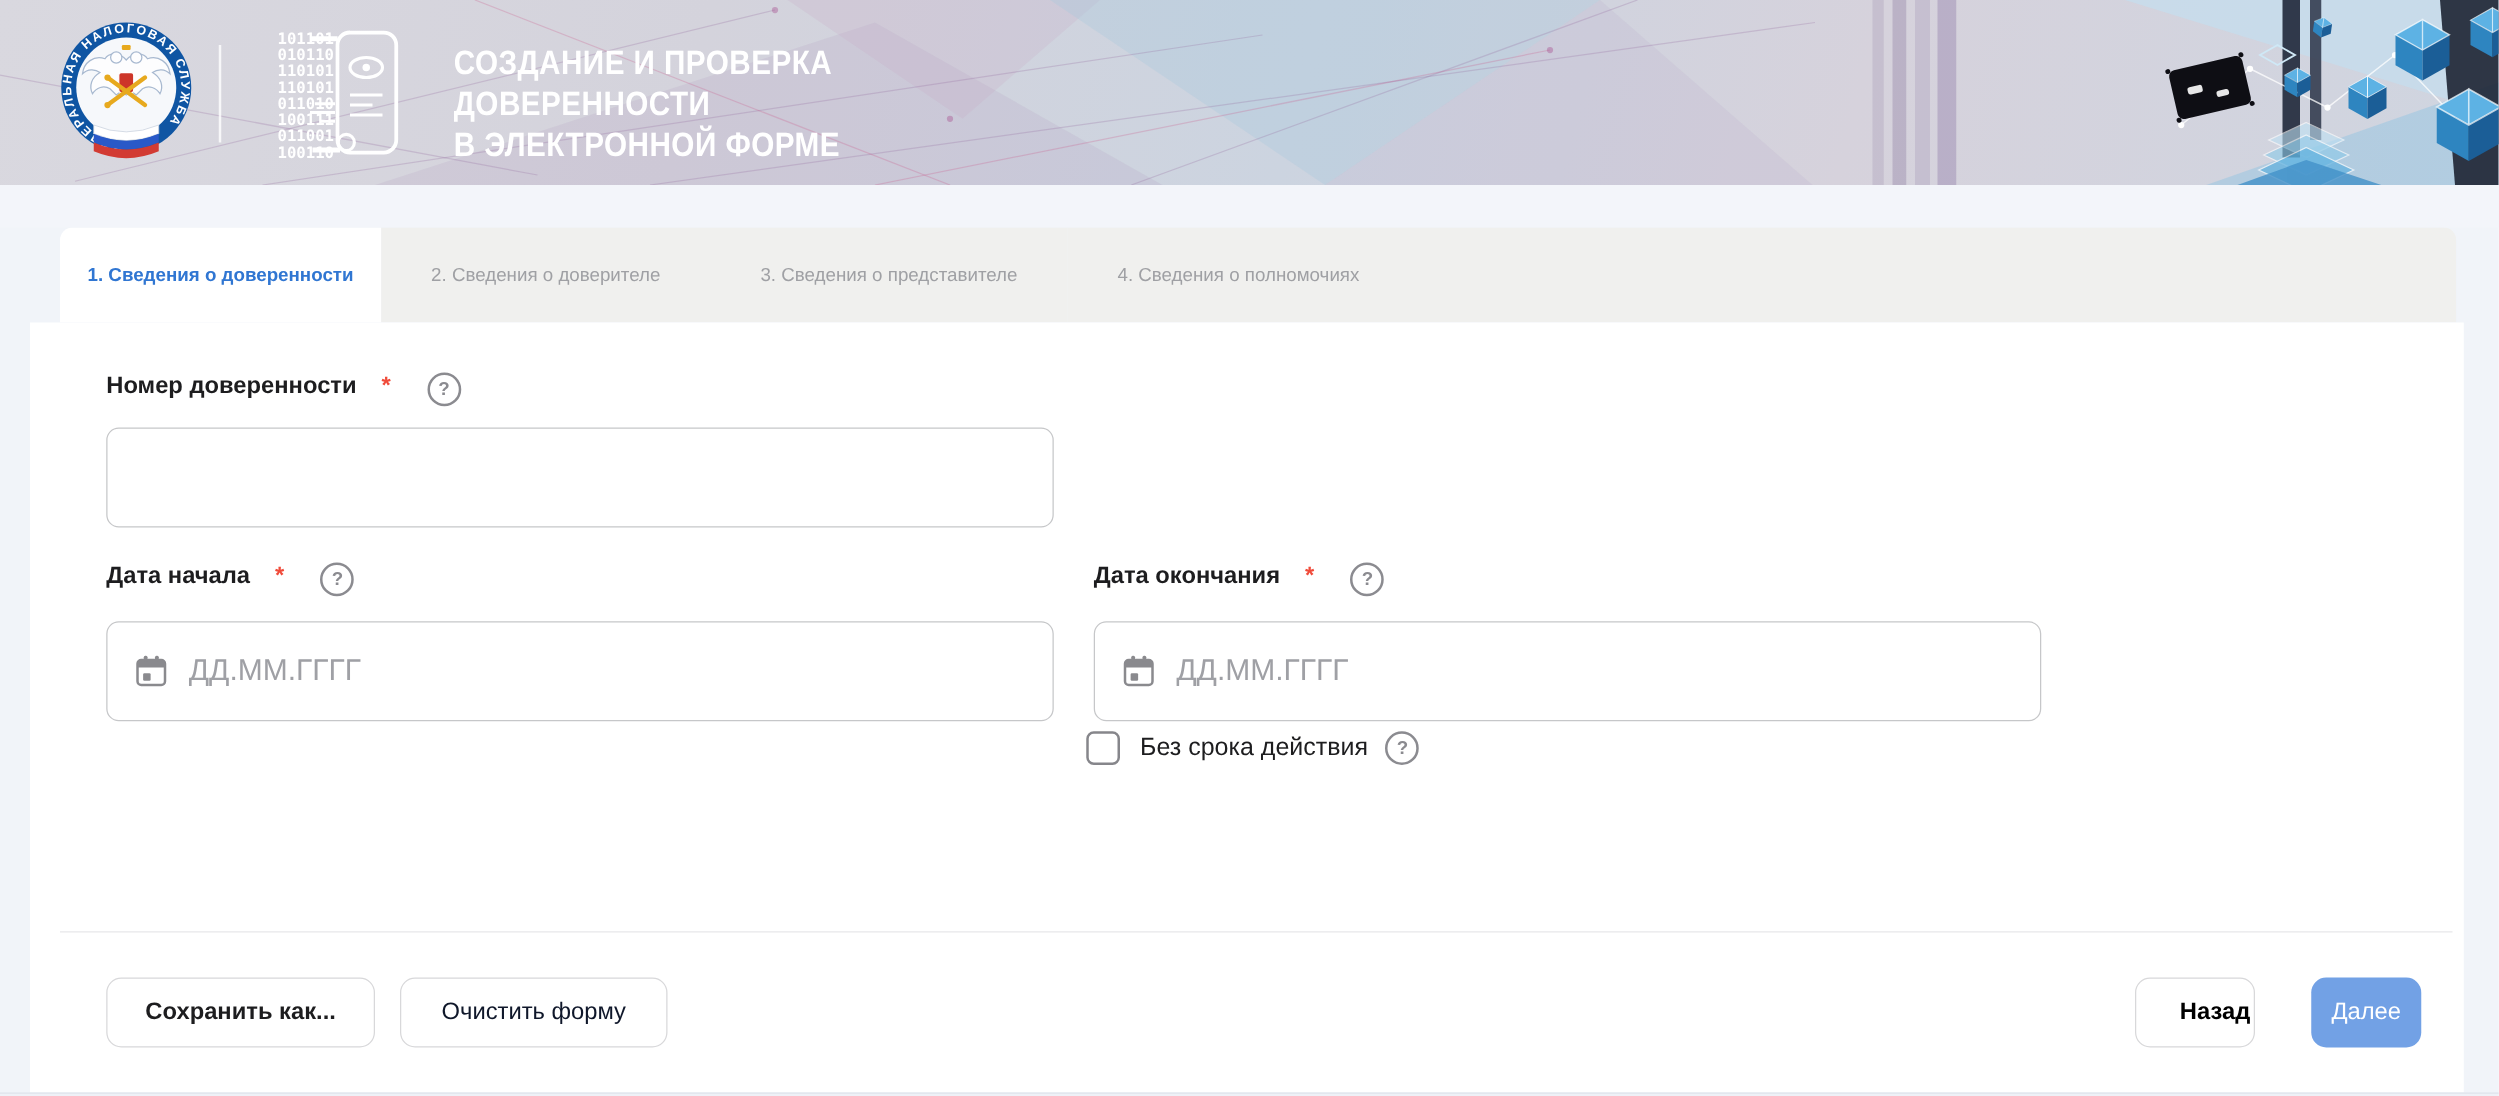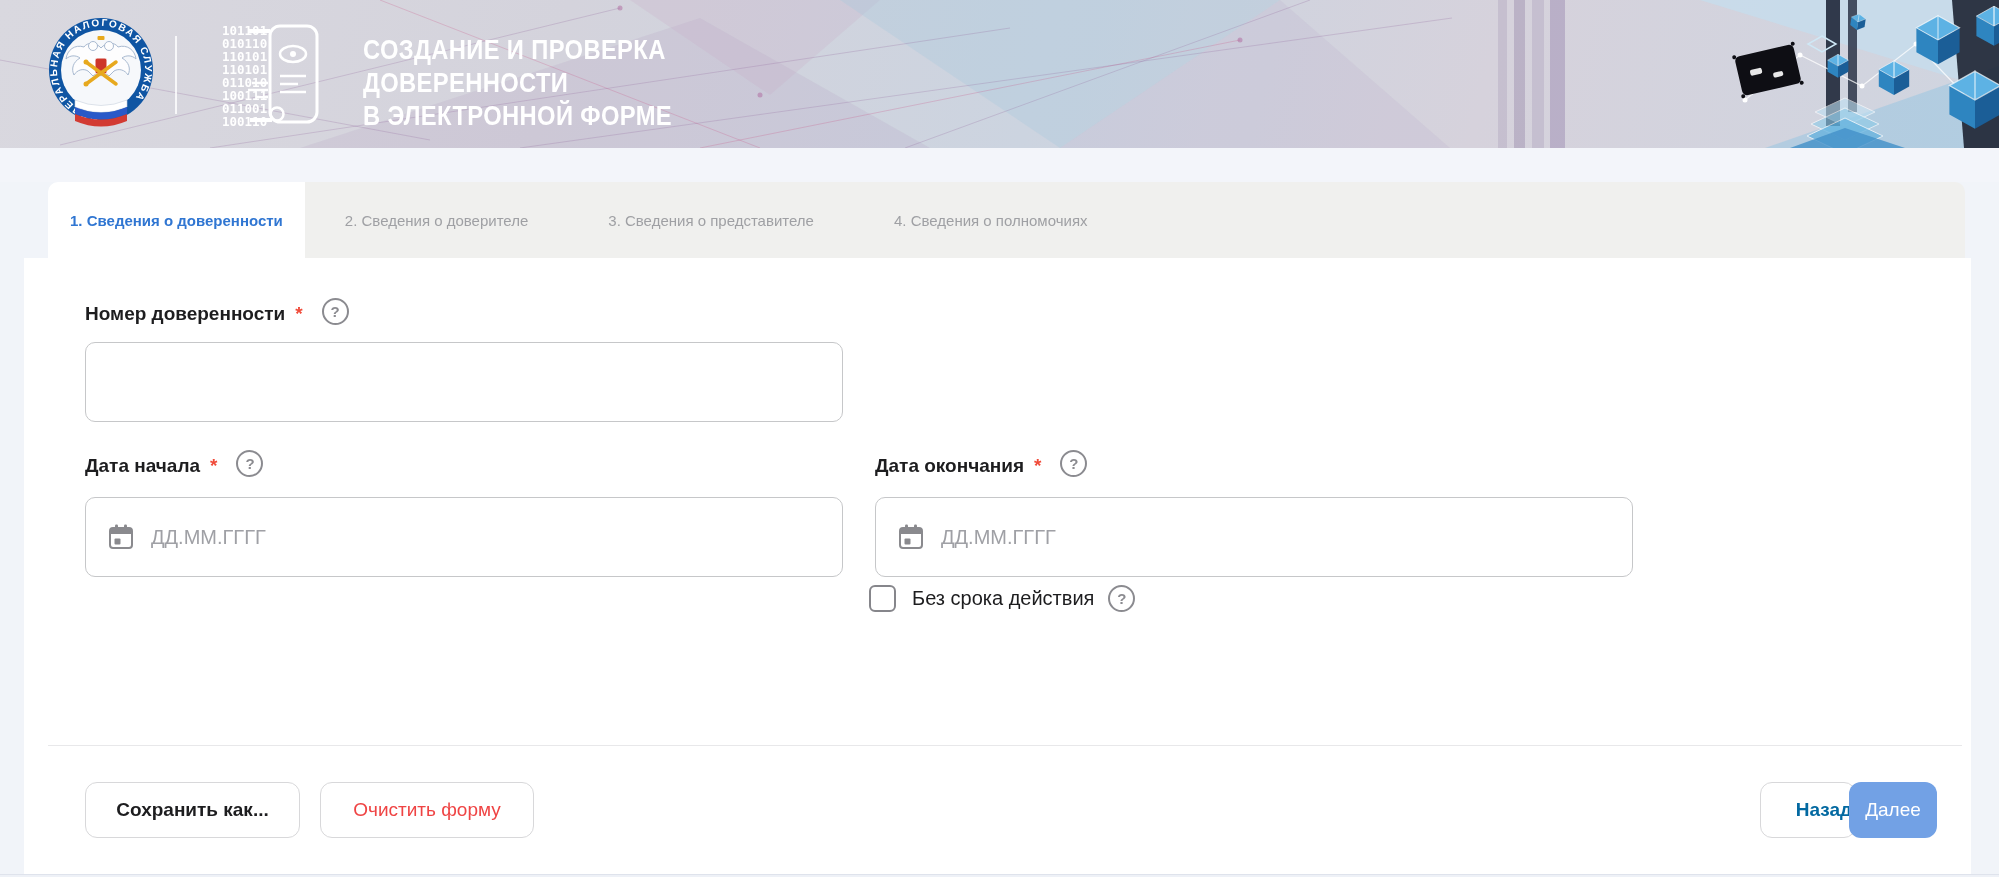--- a/index.html
+++ b/index.html
@@ -24,42 +24,42 @@
         border-radius:10px 10px 0 0;overflow:hidden;}
   .tab{display:flex;align-items:center;justify-content:center;background:#f0f0ee;color:#9fa0a4;
        font-size:15px;white-space:nowrap;cursor:pointer;}
   .tab.active{background:#ffffff;color:#3076d2;font-weight:bold;}
   .tab.pad-first{padding:0 22px;}
   .tab.pad{padding:0 40px;}
   .tab-filler{flex:1;background:#f0f0ee;}
 
   
   .panel{position:absolute;left:24px;top:258px;width:1947px;height:616px;background:#ffffff;}
-  .field-label{position:absolute;display:flex;align-items:flex-end;gap:10px;font-size:19px;font-weight:bold;color:#1d1d1f;}
+  .field-label{position:absolute;display:flex;align-items:flex-start;gap:20px;font-size:19px;font-weight:bold;color:#1d1d1f;}
   .req{color:#f04b3a;font-weight:bold;font-size:19px;}
   .help{width:23px;height:23px;border:2px solid #8b8b90;border-radius:50%;display:inline-flex;align-items:center;
         justify-content:center;font-size:15px;font-weight:bold;color:#8b8b90;margin-left:9px;flex:0 0 auto;cursor:pointer;}
   .txt-input{position:absolute;box-sizing:border-box;border:1px solid #c6c7c9;border-radius:10px;background:#fff;
              font-size:20px;color:#1d1d1f;padding:0 22px;font-family:"Liberation Sans",sans-serif;outline:none;}
   .date-box{position:absolute;box-sizing:border-box;border:1px solid #c6c7c9;border-radius:10px;background:#fff;
             display:flex;align-items:center;gap:15px;padding:0 22px;}
-  .date-box input{border:none;outline:none;font-size:20px;color:#1d1d1f;flex:1;
+  .date-box input{border:none;outline:none;font-size:24px;color:#1d1d1f;flex:1;
                   font-family:"Liberation Sans",sans-serif;background:transparent;}
   .date-box input::placeholder{color:#9fa0a5;}
   .cal{flex:0 0 auto;}
   .chk-row{position:absolute;display:flex;align-items:center;}
   .chk{width:27px;height:27px;box-sizing:border-box;border:2px solid #86868b;border-radius:6px;background:#fff;cursor:pointer;}
   .chk-label{font-size:20px;color:#1d1d1f;margin-left:16px;text-align:right;}
   .divider{position:absolute;left:24px;top:487px;width:1914px;height:1px;background:#e8e8ea;}
   .btn{position:absolute;height:56px;box-sizing:border-box;border-radius:12px;display:flex;align-items:center;
        justify-content:center;font-size:19px;cursor:pointer;user-select:none;}
   .btn.ghost{background:#fff;border:1px solid #d8d8da;}
   .btn-saveas{left:61px;top:524px;width:215px;color:#1d1d1f;font-weight:bold;}
-  .btn-clear{left:296px;top:524px;width:214px;color:#ef4444;}
-  .btn-back{left:1736px;top:524px;width:96px;color:#0369a1;font-weight:bold;padding-left:32px;}
+  .btn-clear{left:296px;top:524px;width:214px;color:#0f172a;}
+  .btn-back{left:1684px;top:524px;width:96px;color:#000000;font-weight:bold;padding-left:32px;}
   .btn-next{left:1825px;top:524px;width:88px;background:#72a1e5;color:#ffffff;border:none;}
   .bottom-strip{position:absolute;left:0;top:874px;width:1999px;height:3px;background:#eef1f7;border-top:1px solid #dfe3ec;box-sizing:border-box;}
 </style>
 </head>
 <body>
 
 <div class="page">
 
   <header class="hdr">
     <svg class="hdr-bg" viewBox="0 0 1999 148" preserveAspectRatio="none">

